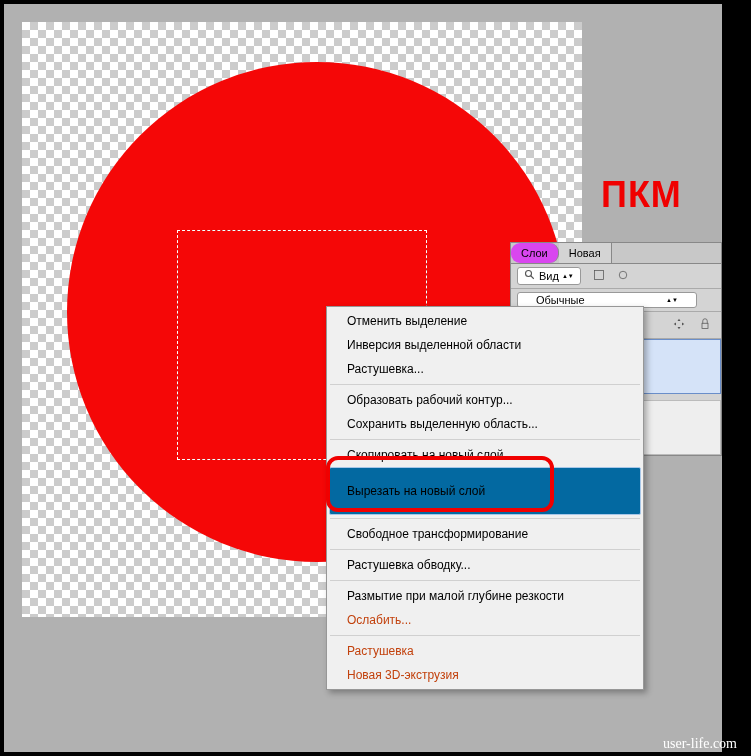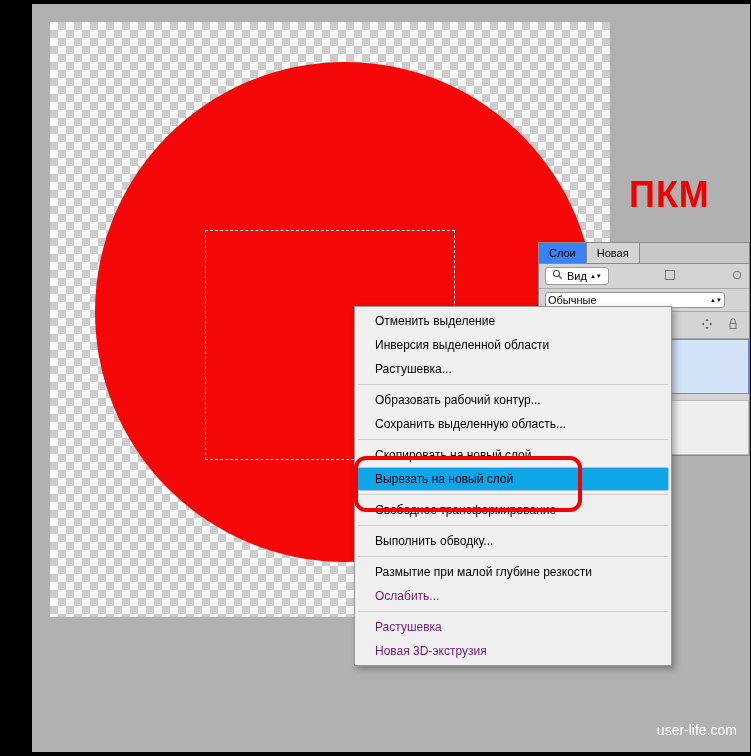--- a/index.html
+++ b/index.html
@@ -12,21 +12,20 @@
       position: relative;
       overflow: hidden;
     }
     .frame {
       position: absolute;
       left: 4px;
       top: 4px;
       width: 718px;
       height: 748px;
       background: #b1b1b1;
-      margin-left: 28px;
     }
     .canvas-area {
       position: absolute;
       left: 18px;
       top: 18px;
       width: 560px;
       height: 595px;
       background-color: #fff;
       background-image:
         linear-gradient(45deg, #ccc 25%, transparent 25%),
@@ -78,47 +77,47 @@
       background: #c8c8c8;
       border-bottom: 1px solid #888;
     }
     .tab {
       padding: 4px 10px;
       font-size: 11px;
       border-right: 1px solid #888;
       background: #d4d4d4;
     }
     .tab.active {
-      background: #3b82f6;
+      background: #d946ef;
+      border-radius: 9px;
     }
     .panel-row {
       display: flex;
       align-items: center;
       padding: 3px 6px;
       gap: 12px;
       border-bottom: 1px solid #aaa;
-      justify-content: space-between;
     }
     .search-group {
       display: flex;
       align-items: center;
       background: #fff;
       border: 1px solid #999;
       border-radius: 3px;
       padding: 1px 6px;
       gap: 3px;
     }
     .dropdown {
       display: flex;
       align-items: center;
       justify-content: space-between;
       background: #fff;
       border: 1px solid #999;
       border-radius: 3px;
-      padding: 1px 2px;
+      padding: 1px 18px;
       width: 180px;
     }
     .arrows {
       display: flex;
       flex-direction: column;
       font-size: 6px;
       line-height: 5px;
     }
     .icon-row {
       display: flex;
@@ -170,51 +169,51 @@
       box-shadow: 3px 3px 6px rgba(0,0,0,0.3);
       padding: 2px;
     }
     .menu-item {
       padding: 5px 18px;
       font-size: 12px;
       color: #000;
       cursor: default;
     }
     .menu-item.disabled {
-      color: #701a75;
+      color: #c2410c;
     }
     .menu-item.highlighted {
-      background: #0ea5e9;
+      background: #0369a1;
       border: 1px solid #a8c7e8;
       border-radius: 2px;
-      padding: 4px 17px;
+      padding: 16px 17px;
     }
     .menu-sep {
       height: 1px;
       background: #d0d0d0;
       margin: 3px 1px;
     }
     .highlight-ring {
       position: absolute;
       left: 322px;
       top: 452px;
       width: 228px;
       height: 56px;
       border: 4px solid #f00000;
       border-radius: 12px;
       pointer-events: none;
       z-index: 100;
     }
     .watermark {
       position: absolute;
       right: 14px;
-      bottom: 18px;
+      bottom: 4px;
       color: #fff;
       font-size: 14px;
-      font-family: Liberation Sans, sans-serif;
+      font-family: Liberation Serif, serif;
     }
   </style>
 </head>
 <body>
 
 <div class="frame">
   <div class="canvas-area">
     <div class="red-circle"></div>
     <div class="selection-rect"></div>
   </div>
@@ -278,21 +277,21 @@
       <div class="menu-item">Растушевка...</div>
       <div class="menu-sep"></div>
       <div class="menu-item">Образовать рабочий контур...</div>
       <div class="menu-item">Сохранить выделенную область...</div>
       <div class="menu-sep"></div>
       <div class="menu-item">Скопировать на новый слой</div>
       <div class="menu-item highlighted">Вырезать на новый слой</div>
       <div class="menu-sep"></div>
       <div class="menu-item">Свободное трансформирование</div>
       <div class="menu-sep"></div>
-      <div class="menu-item">Выполнить обводку...</div>
+      <div class="menu-item">Растушевка обводку...</div>
       <div class="menu-sep"></div>
       <div class="menu-item">Размытие при малой глубине резкости</div>
       <div class="menu-item disabled">Ослабить...</div>
       <div class="menu-sep"></div>
       <div class="menu-item disabled">Растушевка</div>
       <div class="menu-item disabled">Новая 3D-экструзия</div>
     </div>
 
   <div class="highlight-ring"></div>
 </div>

